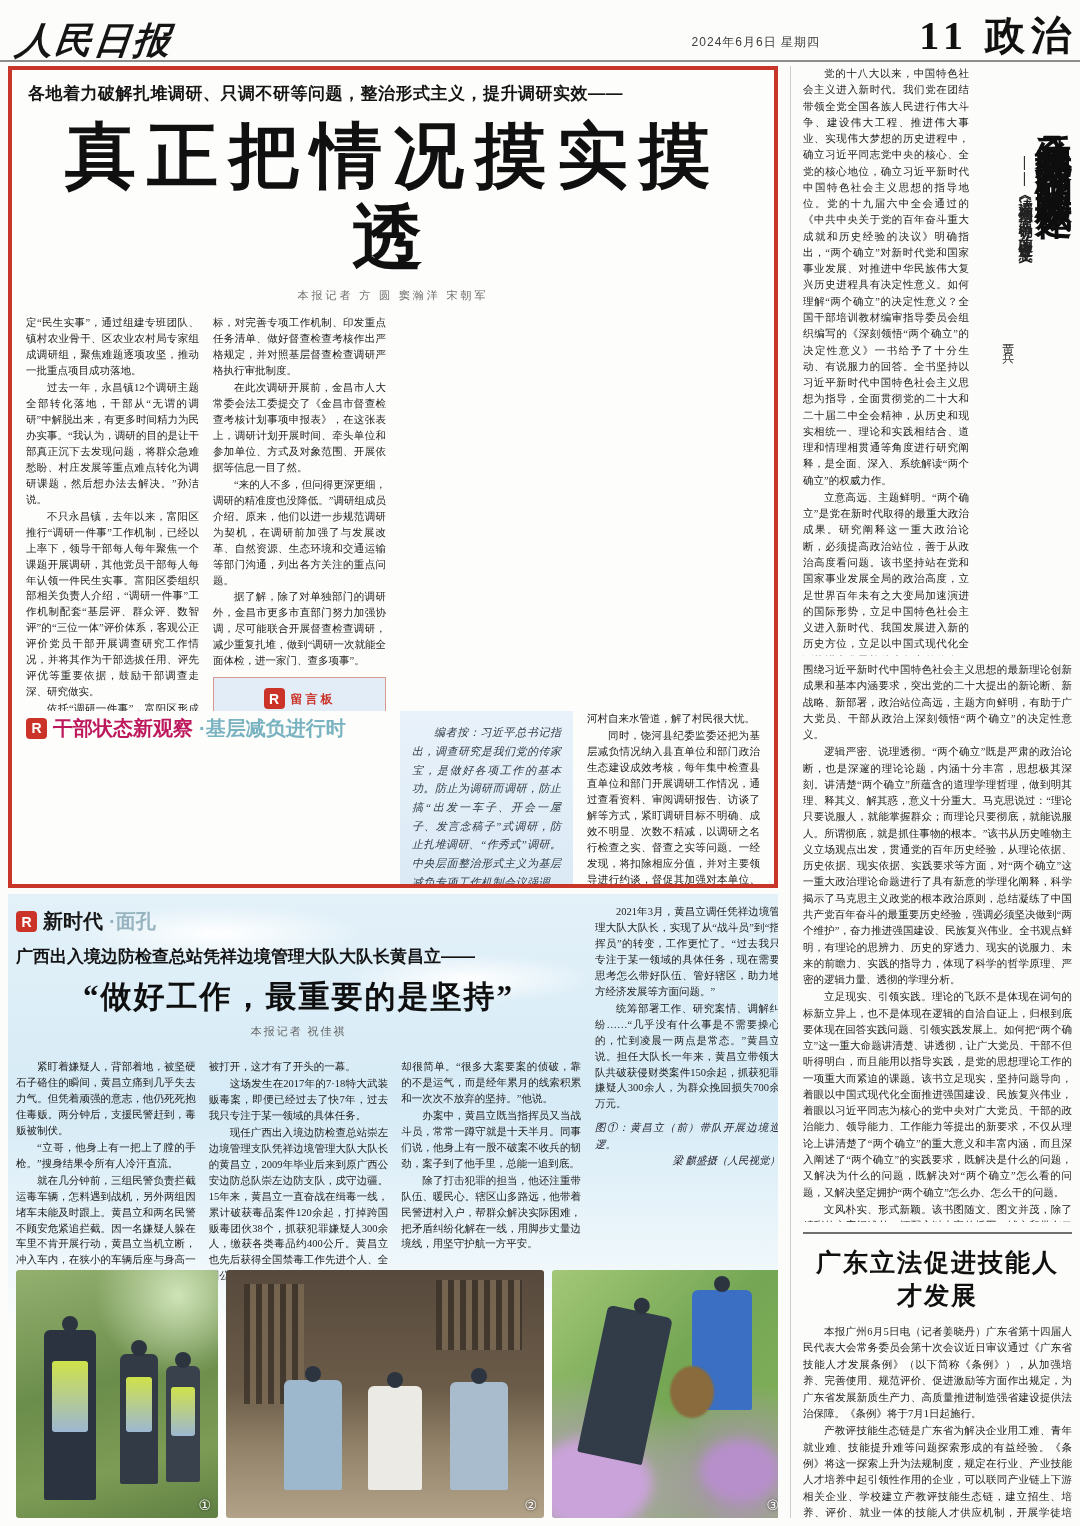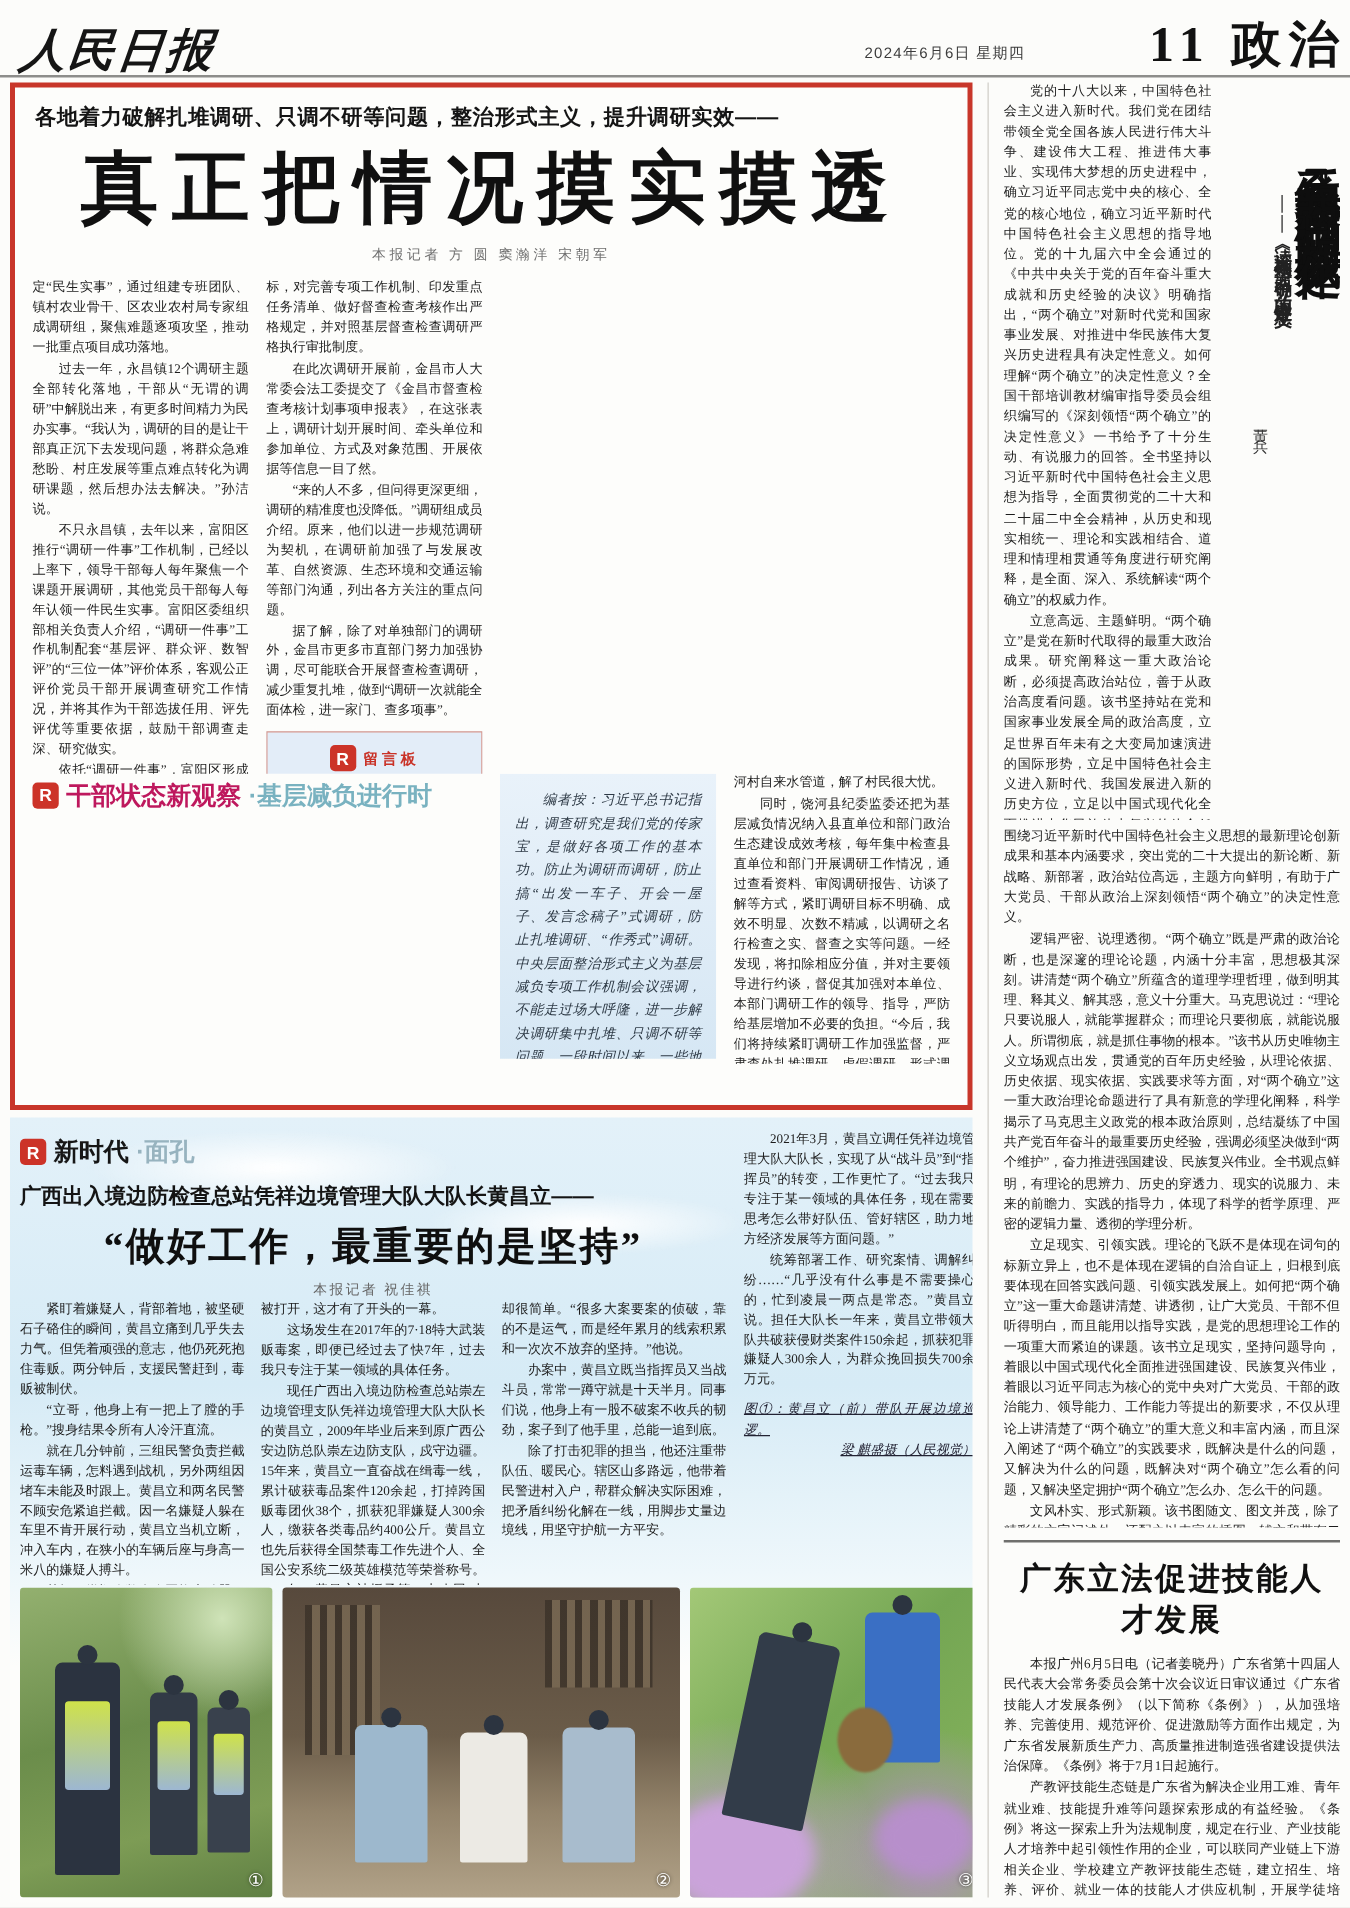--- a/index.html
+++ b/index.html
@@ -20,21 +20,21 @@
               letter-spacing:6px; color:#111; }
   
   .left-zone  { position:absolute; left:8px; top:66px; width:708px; }
   .right-zone { position:absolute; left:790px; top:66px; width:282px; height:1452px;
                 border-left:1px solid #cfcdc8; padding-left:12px; overflow:hidden;}
   
   .main-art { width:770px; height:822px; border:4px solid #c8362a; background:#fdfdfb;
               padding:8px 14px 6px; overflow:hidden; }
   .kicker { font-size:17px; font-weight:700; letter-spacing:.5px; margin:4px 2px 10px;
             font-family:"Liberation Sans","DejaVu Sans",sans-serif; color:#141414;}
-  .headline { text-align:center; font-size:62px; font-weight:900; letter-spacing:11px;
+  .headline { text-align:center; font-size:71px; font-weight:900; letter-spacing:11px;
               font-family:"Liberation Sans","DejaVu Sans",sans-serif; color:#101010; line-height:1.15;}
   .byline { text-align:center; font-size:11px; color:#6f6f6f; letter-spacing:3px; margin:10px 0 12px;}
   .cols { display:grid; grid-template-columns:repeat(4,1fr); column-gap:14px; height:628px; }
   .col { overflow:hidden; font-size:10.5px; line-height:1.52; text-align:justify; }
   .col3wrap,.col4wrap { grid-row:1 / 3; }
   .series { grid-column:1 / 3; display:flex; align-items:center; gap:6px; height:34px; }
   .rlogo { width:21px; height:21px; background:#cc3328; color:#fff; border-radius:4px;
            display:inline-flex; align-items:center; justify-content:center;
            font:900 14px "Liberation Sans","DejaVu Sans",sans-serif; flex:0 0 auto;}
   .series-t { font-size:20px; font-weight:900; color:#be185d;
@@ -63,26 +63,26 @@
                padding:10px 8px 0; }
   .feat-kicker { display:flex; align-items:center; gap:6px; margin:4px 0 10px;}
   .feat-kicker .t1{ font-size:20px; font-weight:900; color:#161616;
                     font-family:"Liberation Sans","DejaVu Sans",sans-serif;}
   .feat-kicker .t2{ font-size:20px; font-weight:700; color:#97b3bf;
                     font-family:"Liberation Sans","DejaVu Sans",sans-serif;}
   .feat-sub { font-size:17px; font-weight:700; margin:2px 0 8px; color:#141414;
               font-family:"Liberation Sans","DejaVu Sans",sans-serif;}
   .feat-head { text-align:center; font-size:31px; font-weight:900; letter-spacing:2px;
                color:#0f0f0f; margin:6px 0 6px;}
-  .feat-by { text-align:center; font-size:11px; color:#666; letter-spacing:2px; margin-bottom:1px;}
+  .feat-by { text-align:center; font-size:11px; color:#666; letter-spacing:2px; margin-bottom:20px;}
   .feat-cols { display:grid; grid-template-columns:repeat(3,1fr); column-gap:13px; height:228px; overflow:hidden;
                font-size:10.5px; line-height:1.52; text-align:justify;}
   .feat-right { font-size:10.5px; line-height:1.52; text-align:justify; height:360px; overflow:hidden; }
   .caps { margin-top:8px; font-style:italic; color:#223; }
-  .caps p { line-height:1.55;text-decoration:underline; }
+  .caps p { line-height:1.55; }
   .caps p:nth-child(even){ text-align:right; }
   
   .photos { position:absolute; left:8px; bottom:4px; width:762px; display:flex; gap:8px; }
   .photo { position:relative; height:248px; border-radius:3px; overflow:hidden; flex:0 0 auto;}
   .pnum { position:absolute; right:7px; bottom:5px; color:#fff; font-size:14px;
           text-shadow:0 0 3px rgba(0,0,0,.8); font-family:"Liberation Sans","DejaVu Sans",sans-serif;}
   .ph1 { width:202px; background:
          radial-gradient(circle at 80% 10%, #cfe3b8 0%, rgba(0,0,0,0) 30%),
          linear-gradient(165deg,#93b06f 0%,#6b8d4b 45%,#7d9c55 75%,#5f7f43 100%);}
   .ph2 { width:318px; background:

